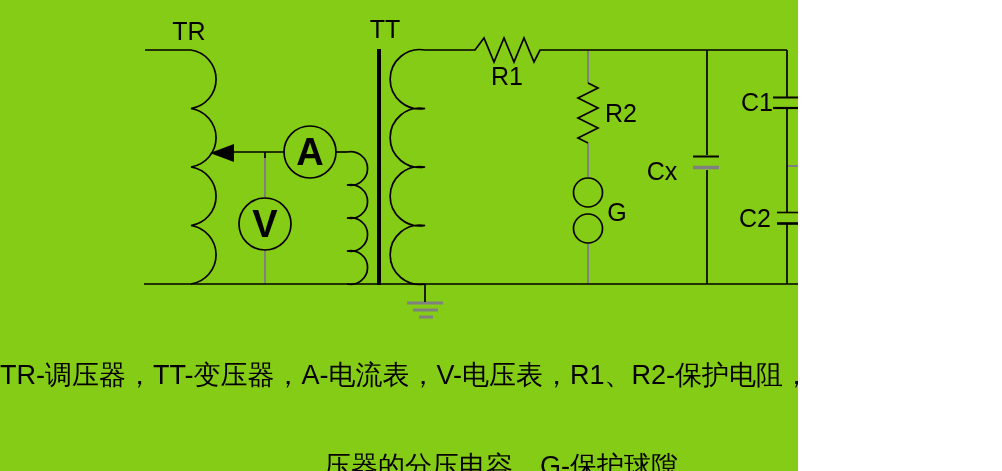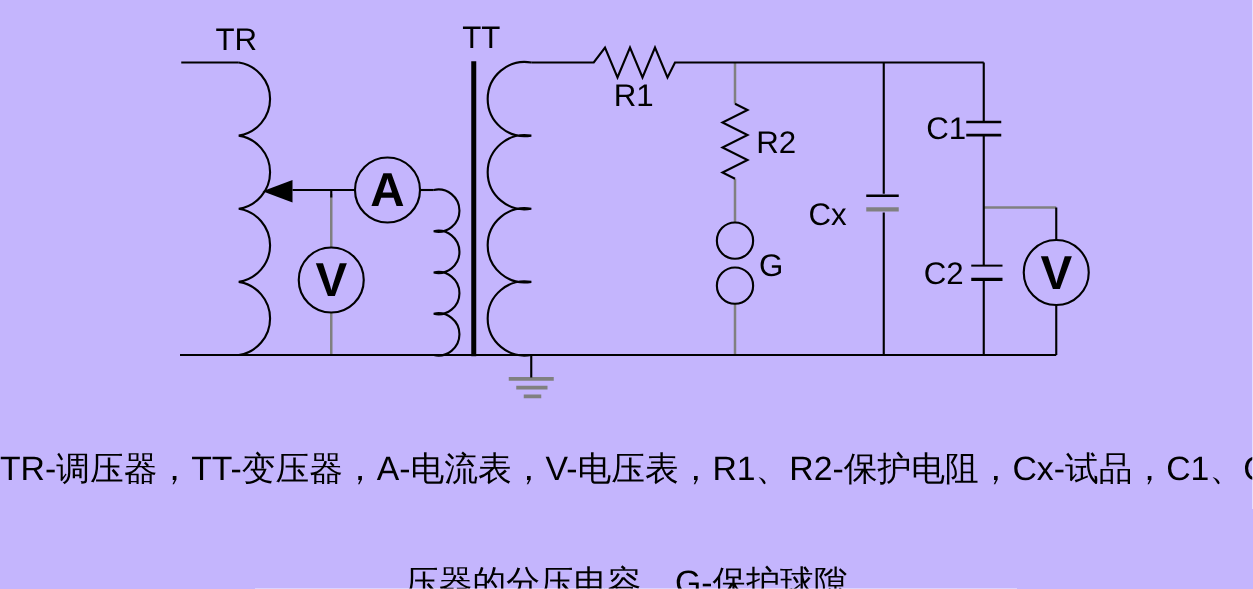--- a/index.html
+++ b/index.html
@@ -3,23 +3,23 @@
 <meta charset="utf-8">
 <style>
   html, body {
     margin: 0;
     padding: 0;
     background: #ffffff;
     font-family: "Liberation Sans", sans-serif;
   }
   .screen {
     position: relative;
-    width: 1002px;
+    width: 798px;
     height: 471px;
-    background: #c4b5fd;
+    background: #84cc16;
     overflow: hidden;
   }
   .schematic {
     position: absolute;
     top: 0;
     left: 0;
   }
   .schematic text {
     fill: #000000;
     stroke: none;

